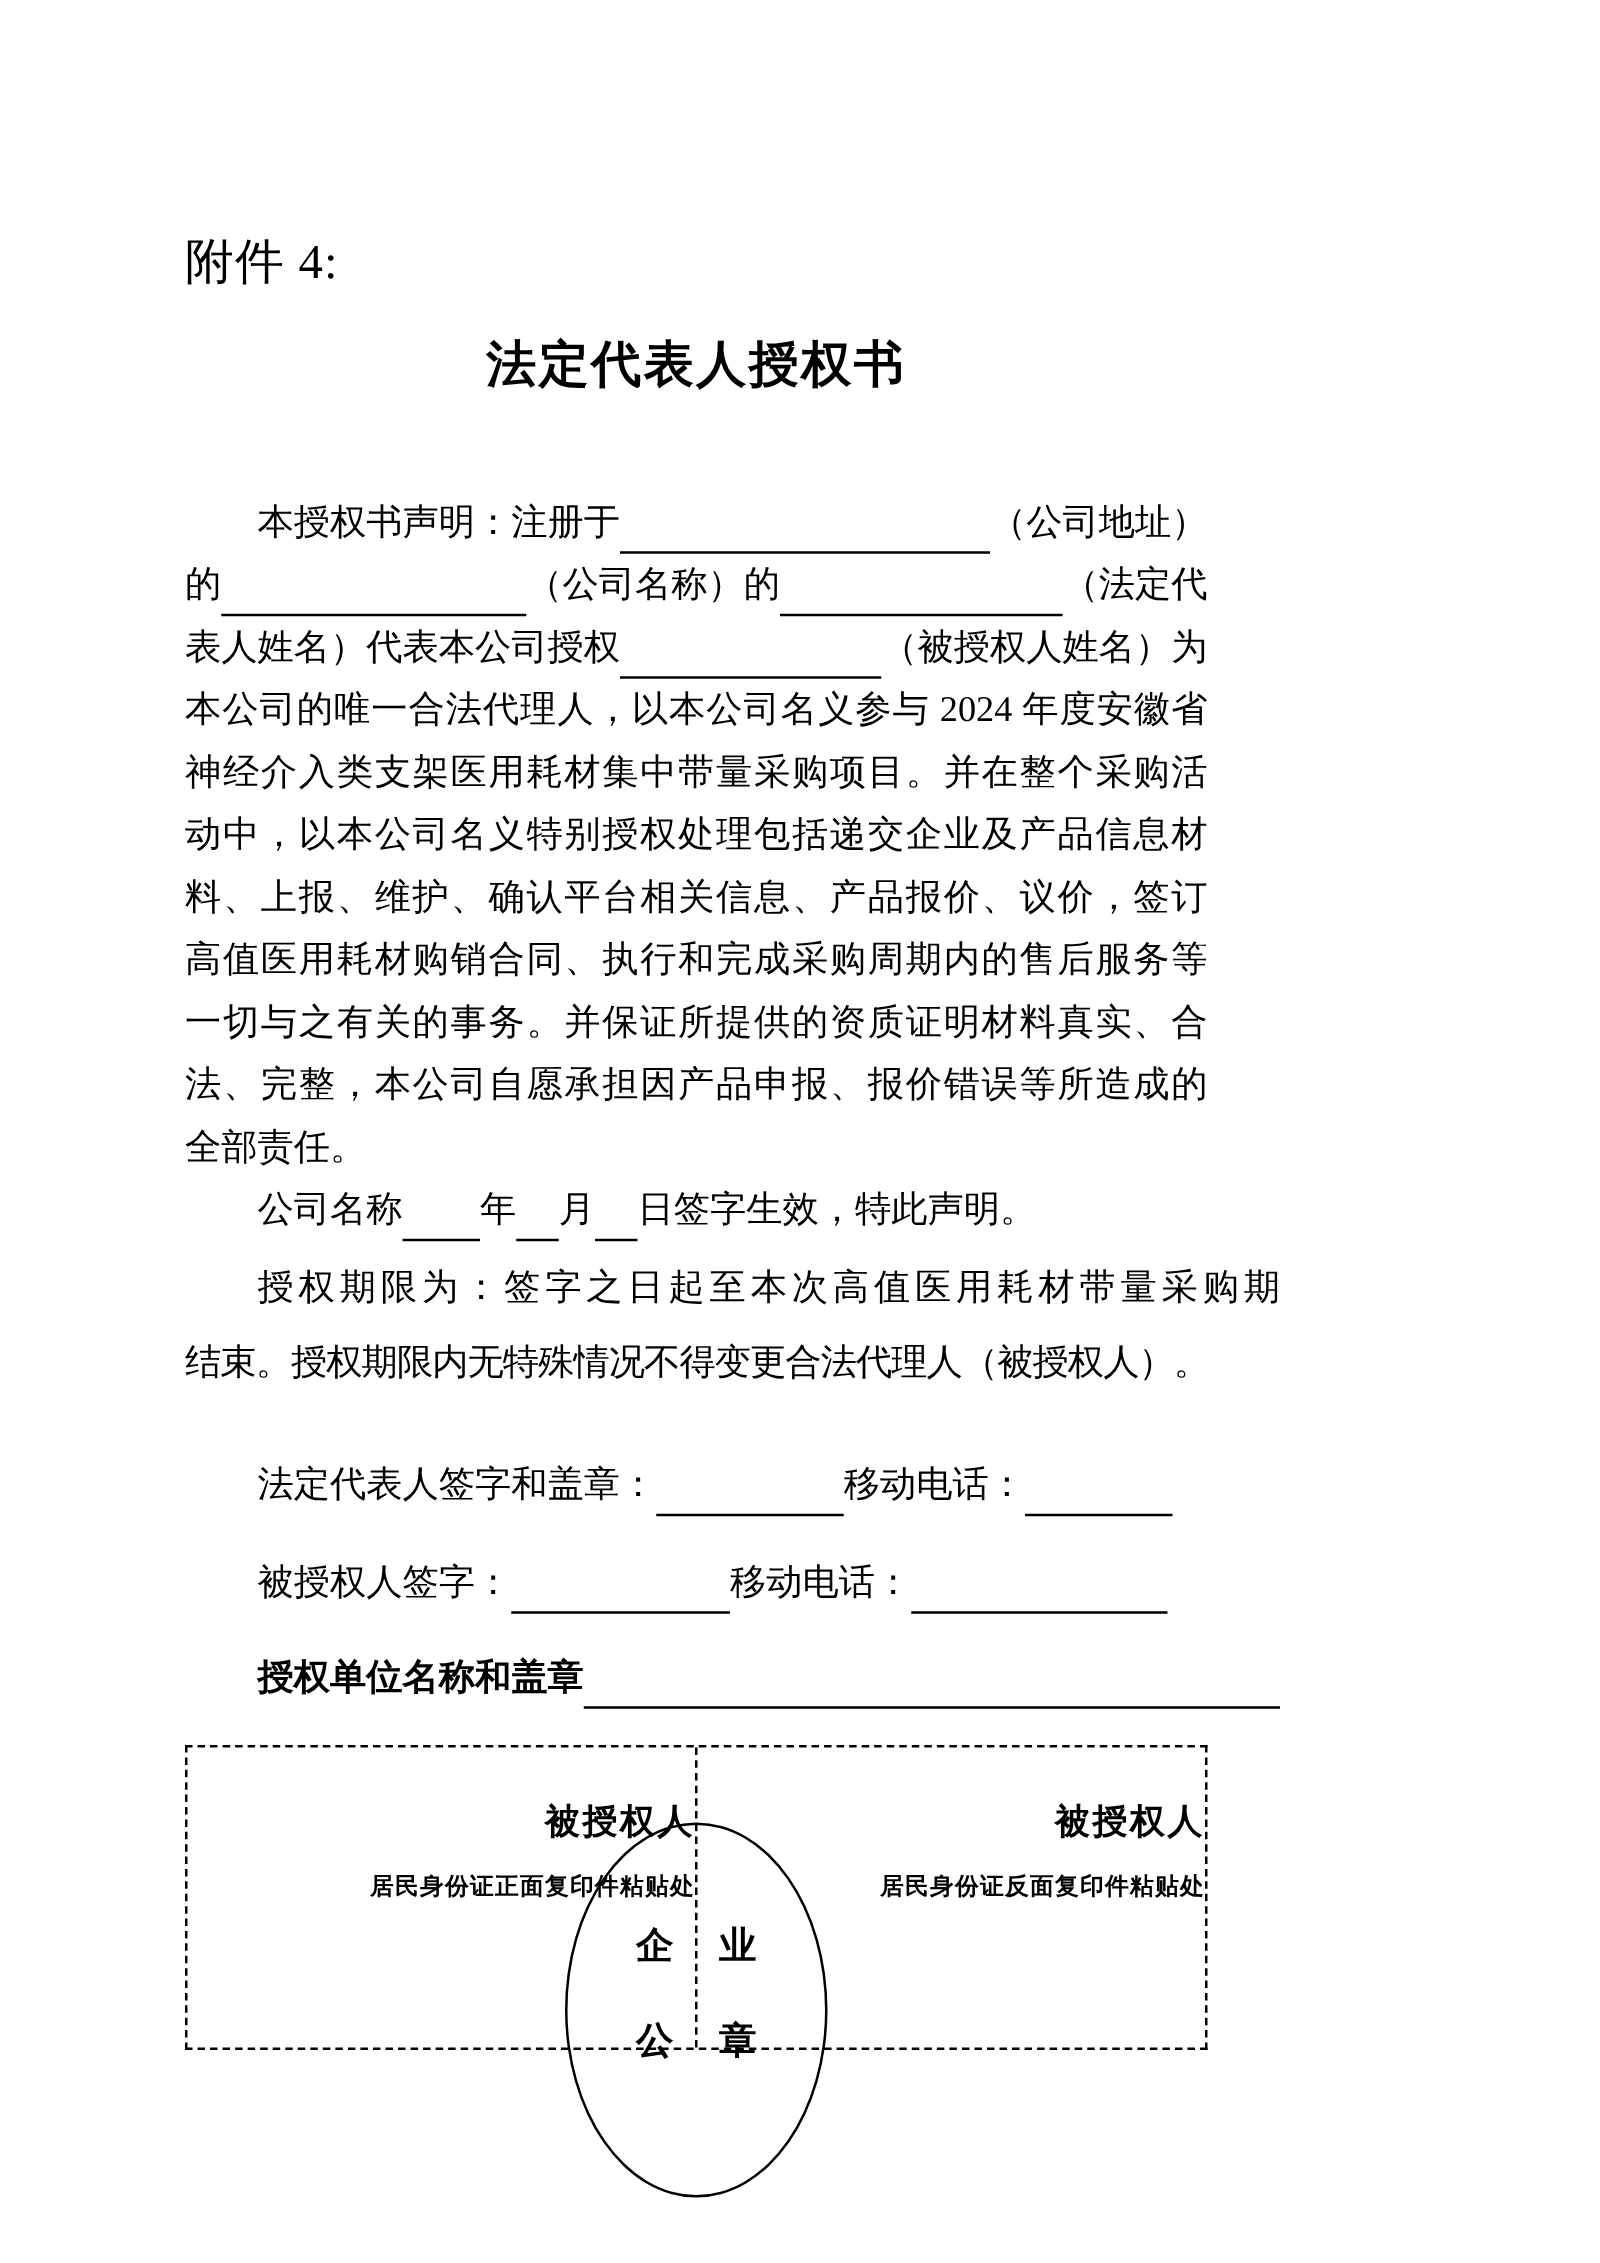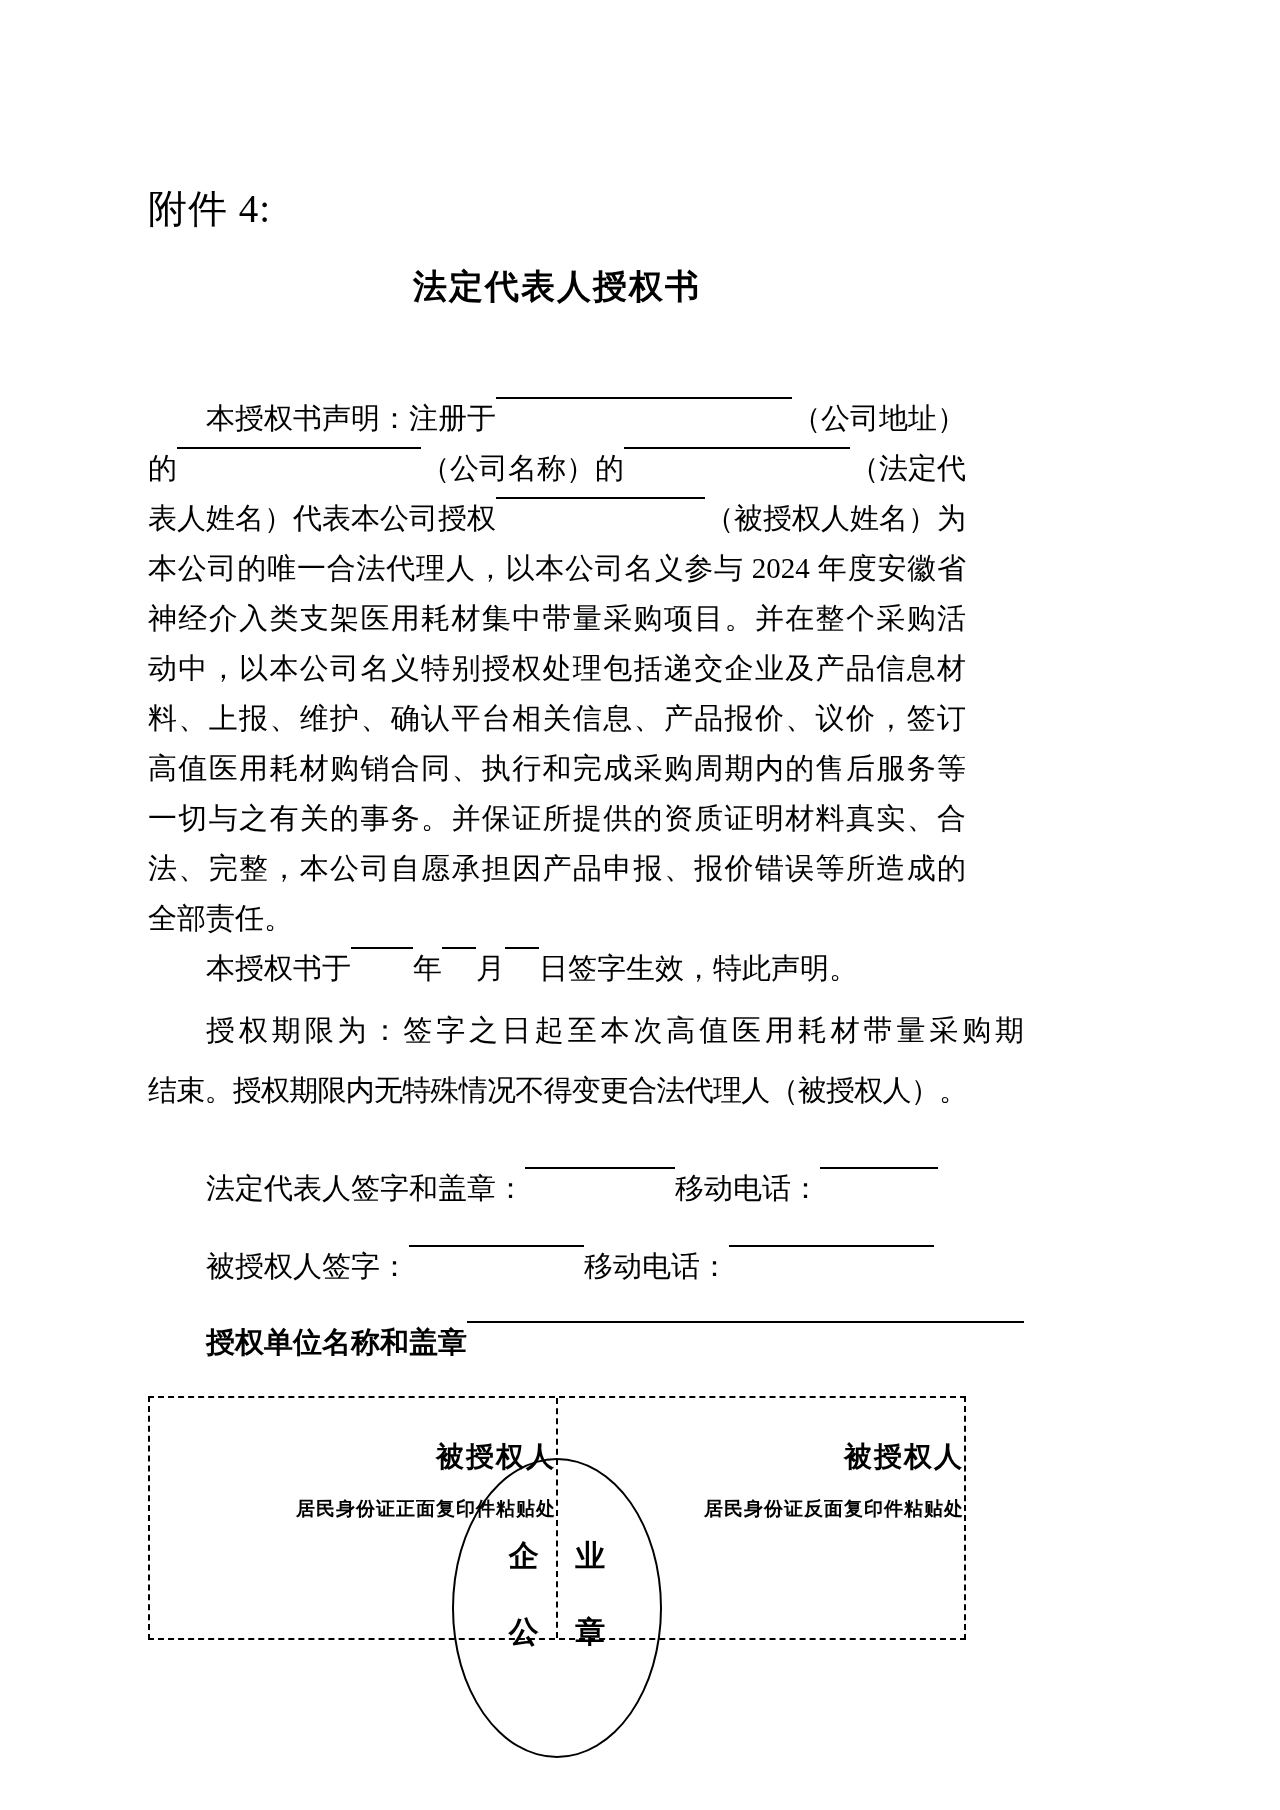--- a/index.html
+++ b/index.html
@@ -26,31 +26,31 @@
     font-size: 39px;
     letter-spacing: 1px;
   }
   .doc-title {
     position: absolute;
     top: 264px;
     left: 0;
     width: 100%;
     margin: 0;
     text-align: center;
-    font-size: 34px;
+    font-size: 40px;
     font-weight: bold;
     letter-spacing: 2px;
   }
   .para1 { position: absolute; top: 393px; left: 0; width: 100%; }
   .line {
     height: 50px;
     line-height: 50px;
     font-size: 29px;
   }
-  .fline { display: flex; align-items: flex-start; }
+  .fline { display: flex; align-items: flex-end; }
   .fline span { white-space: nowrap; }
   .jline {
     text-align: justify;
     text-align-last: justify;
   }
   .indent { padding-left: 58px; }
   .tight { letter-spacing: -2px; }
   .noj { text-align: left; text-align-last: left; }
   .blank {
     display: inline-block;
@@ -149,21 +149,21 @@
       <div class="line jline">神经介入类支架医用耗材集中带量采购项目。并在整个采购活</div>
       <div class="line jline">动中，以本公司名义特别授权处理包括递交企业及产品信息材</div>
       <div class="line jline">料、上报、维护、确认平台相关信息、产品报价、议价，签订</div>
       <div class="line jline">高值医用耗材购销合同、执行和完成采购周期内的售后服务等</div>
       <div class="line jline">一切与之有关的事务。并保证所提供的资质证明材料真实、合</div>
       <div class="line jline">法、完整，本公司自愿承担因产品申报、报价错误等所造成的</div>
       <div class="line noj">全部责任。</div>
     </div>
 
     <div class="line fline indent date-line">
-      <span>本授权书于</span>
+      <span>公司名称</span>
       <span class="blank" style="width:62px"></span>
       <span>年</span>
       <span class="blank" style="width:34px"></span>
       <span>月</span>
       <span class="blank" style="width:34px"></span>
       <span>日签字生效，特此声明。</span>
     </div>
 
     <div class="line jline tight term2">结束。授权期限内无特殊情况不得变更合法代理人（被授权人）。</div>
     <div class="line jline indent term1">授权期限为：签字之日起至本次高值医用耗材带量采购期</div>

